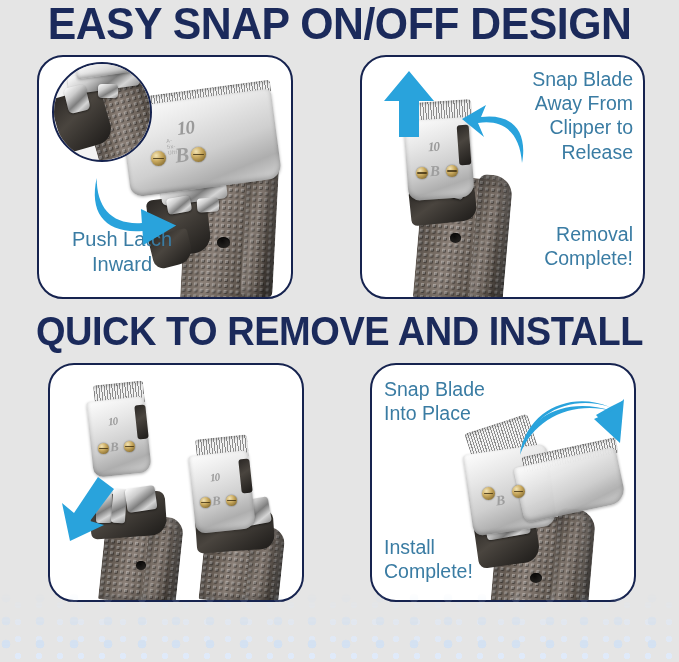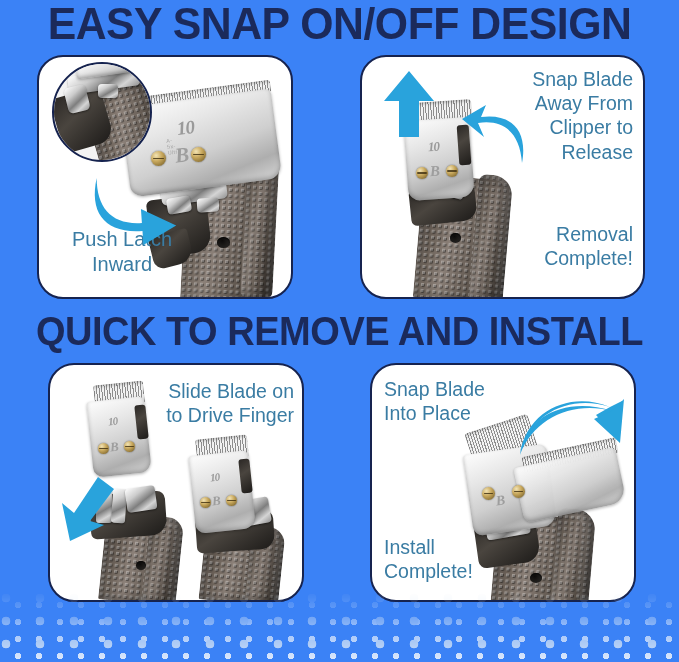--- a/index.html
+++ b/index.html
@@ -8,21 +8,21 @@
     padding: 0;
     background: #ffffff;
   }
   body {
     font-family: "Liberation Sans", sans-serif;
   }
   #infographic {
     position: relative;
     width: 679px;
     height: 662px;
-    background: #3b82f6;
+    background: #e5e5e5;
     overflow: hidden;
   }
 
   
   .dot-band {
     position: absolute;
     left: 0;
     bottom: 0;
     width: 679px;
     height: 72px;
@@ -301,22 +301,20 @@
       <div class="mark-b" style="left:162px; top:128px; font-size:13px; transform:rotate(-6deg);">B</div>
       <div class="screw" style="left:150px; top:132px; width:11px; height:11px;"></div>
       <div class="screw" style="left:176px; top:130px; width:11px; height:11px;"></div>
       <div class="dark-part" style="left:190px; top:94px; width:11px; height:34px; border-radius:3px; transform:rotate(-6deg);"></div>
     </div>
 
     <svg class="arrow-svg" style="left:6px; top:110px;" width="62" height="70" viewBox="0 0 62 70">
       <path d="M42,2 L58,14 L34,46 L48,50 L14,66 L6,28 L18,38 Z" fill="#29a3dc"></path>
     </svg>
 
-    <div class="caption align-right" id="cap-3a">Slide Blade on
-to Drive Finger</div>
   </div>
 
   <div class="panel" id="panel-4">
 
     <div class="clipper">
       <div class="body-shell" style="left:122px; top:150px; width:86px; height:98px; border-radius:18px 10px 2px 2px; transform:rotate(5deg);"></div>
       <div class="body-shell" style="left:182px; top:144px; width:38px; height:104px; border-radius:8px 20px 2px 2px; transform:rotate(5deg); opacity:0.9;"></div>
       <div class="vent-hole" style="left:158px; top:208px; width:12px; height:10px;"></div>
       <div class="dark-part" style="left:104px; top:152px; width:62px; height:48px; border-radius:4px 6px 16px 8px; transform:rotate(-8deg);"></div>
       <div class="latch-metal" style="left:114px; top:156px; width:44px; height:16px; border-radius:4px; transform:rotate(-10deg);"></div>

